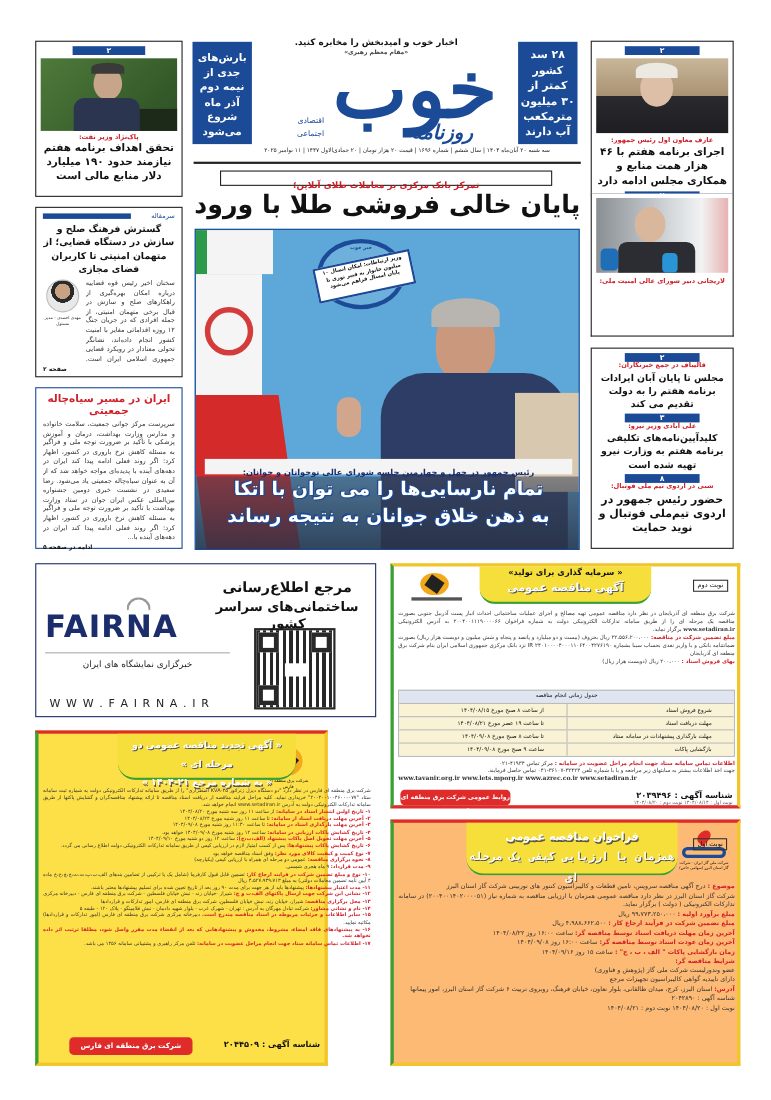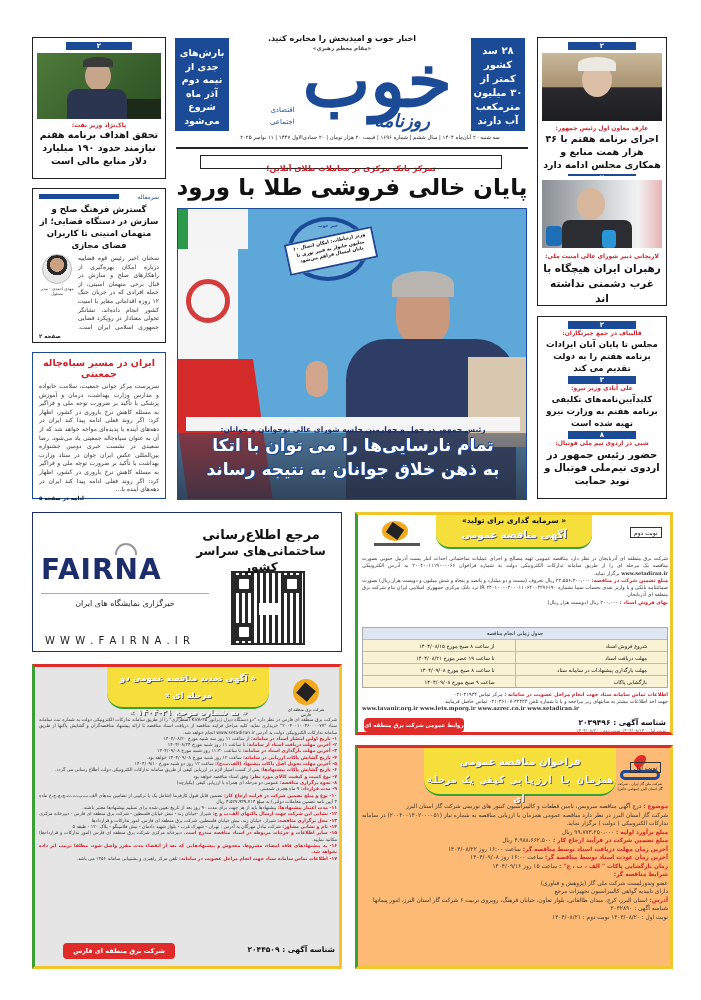--- a/index.html
+++ b/index.html
@@ -56,21 +56,20 @@
   <div class="tag" style="width:68px;margin-top:3px;">۲</div>
 </div>
 <div class="abs box" style="left:537px;top:176px;width:130px;height:130px;padding:4px;border-top:none;">
   <div class="photo" style="height:68px;background:linear-gradient(90deg,#8a8f94 0%,#d8dcdf 60%,#f2f2f2 80%,#e7b2b2 100%);">
     <div style="position:absolute;left:35px;top:8px;width:28px;height:32px;border-radius:50%;background:#d9b79c;"></div>
     <div style="position:absolute;left:20px;top:40px;width:70px;height:30px;background:#2c2d33;border-radius:8px 8px 0 0;"></div>
     <div style="position:absolute;left:4px;top:46px;width:16px;height:20px;background:#1e6fb7;border-radius:4px;"></div>
     <div style="position:absolute;left:60px;top:50px;width:14px;height:18px;background:#2a95d6;border-radius:4px;"></div>
   </div>
   <div class="kicker" style="margin-top:4px;">لاریجانی دبیر شورای عالی امنیت ملی:</div>
-  <div class="head" style="font-size:10.5px;line-height:15px;margin-top:2px;">رهبران ایران هیچگاه با غرب دشمنی نداشته اند</div>
 </div>
 <div class="abs box" style="left:537px;top:316px;width:130px;height:183px;padding:4px 6px;">
   <div>
     <div class="tag" style="width:68px;">۲</div>
     <div class="kicker">قالیباف در جمع خبرنگاران:</div>
     <div class="head" style="font-size:8.5px;line-height:12px;margin:2px 0;">مجلس تا پایان آبان ایرادات برنامه هفتم را به دولت تقدیم می کند</div>
   </div>
   <div>
     <div class="tag" style="width:68px;">۳</div>
     <div class="kicker">علی آبادی وزیر نیرو:</div>
@@ -217,21 +216,21 @@
   <div style="position:absolute;left:4px;top:176px;width:306px;font-size:5px;line-height:7px;color:#333;">
     <b class="red">اطلاعات تماس سامانه ستاد جهت انجام مراحل عضویت در سامانه :</b> <span>مرکز تماس ۴۱۹۳۴-۰۲۱</span><br>
     <span>جهت اخذ اطلاعات بیشتر به سایتهای زیر مراجعه و یا با شماره تلفن ۳۲۴۲۳-۳۶۱۰۷-۰۴۱ تماس حاصل فرمایند.</span><br>
     <b style="font-family:'DejaVu Serif',serif;font-size:5.5px;direction:ltr;display:block;text-align:left;">www.tavanir.org.ir   www.lets.mporg.ir   www.azrec.co.ir   www.setadiran.ir</b>
   </div>
   <div style="position:absolute;right:4px;top:203px;font-size:7.5px;font-weight:bold;">شناسه آگهی : ۲۰۳۹۴۹۶</div>
   <div style="position:absolute;right:4px;top:213px;font-size:4.5px;color:#555;">نوبت اول : ۱۴۰۴/۰۸/۱۴     نوبت دوم : ۱۴۰۴/۰۸/۲۰</div>
   <div style="position:absolute;left:6px;top:203px;width:100px;height:14px;background:#e02b2b;color:#fff;font-size:5.5px;font-weight:bold;text-align:center;line-height:14px;border-radius:4px;">روابط عمومی شرکت برق منطقه ای آذربایجان</div>
 </div>
 
-<div class="abs" style="left:32px;top:664px;width:310px;height:305px;border:3px solid;border-color:#e02b2b #f0c62a #f0c62a #3aa035;background:#e5e5e5;">
+<div class="abs" style="left:32px;top:664px;width:266px;height:305px;border:3px solid;border-color:#e02b2b #f0c62a #f0c62a #3aa035;background:#fde047;">
   <div style="position:absolute;right:10px;top:8px;width:46px;height:44px;text-align:center;">
     <div style="width:26px;height:26px;border-radius:50%;background:#f2a91c;margin:4px auto 0;position:relative;">
         <div style="position:absolute;left:6px;top:6px;width:14px;height:14px;background:#222;transform:rotate(40deg);"></div>
       </div>
     <div style="font-size:4px;margin-top:2px;">شرکت برق منطقه ای فارس</div>
   </div>
   <div style="position:absolute;left:72px;top:0;width:162px;height:42px;background:#f6df3a;border-radius:0 0 16px 16px;border-bottom:2px solid #3aa035;text-align:center;padding-top:3px;">
     <div style="font-size:8.5px;font-weight:bold;color:#fff;text-shadow:1px 1px 0 #555;line-height:17px;">« آگهی تجدید مناقصه عمومی دو مرحله ای »</div>
     <div style="font-size:8.5px;font-weight:bold;color:#fff;text-shadow:1px 1px 0 #555;line-height:17px;">« به شماره مرجع ۲۱-۱۴۰۴ »</div>
   </div>

